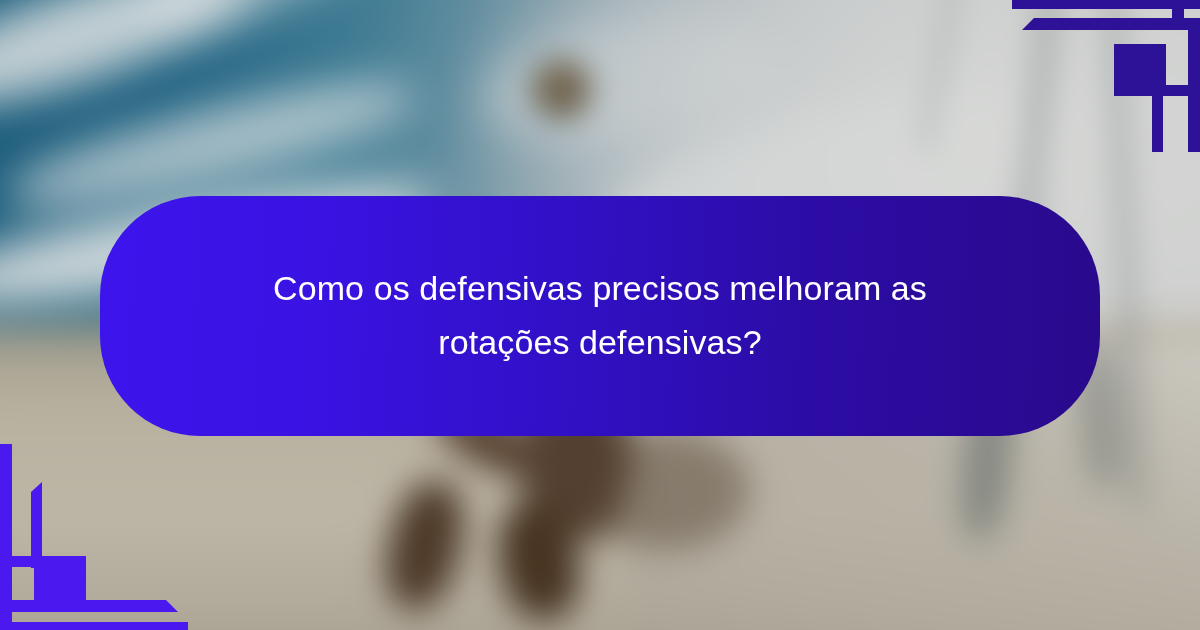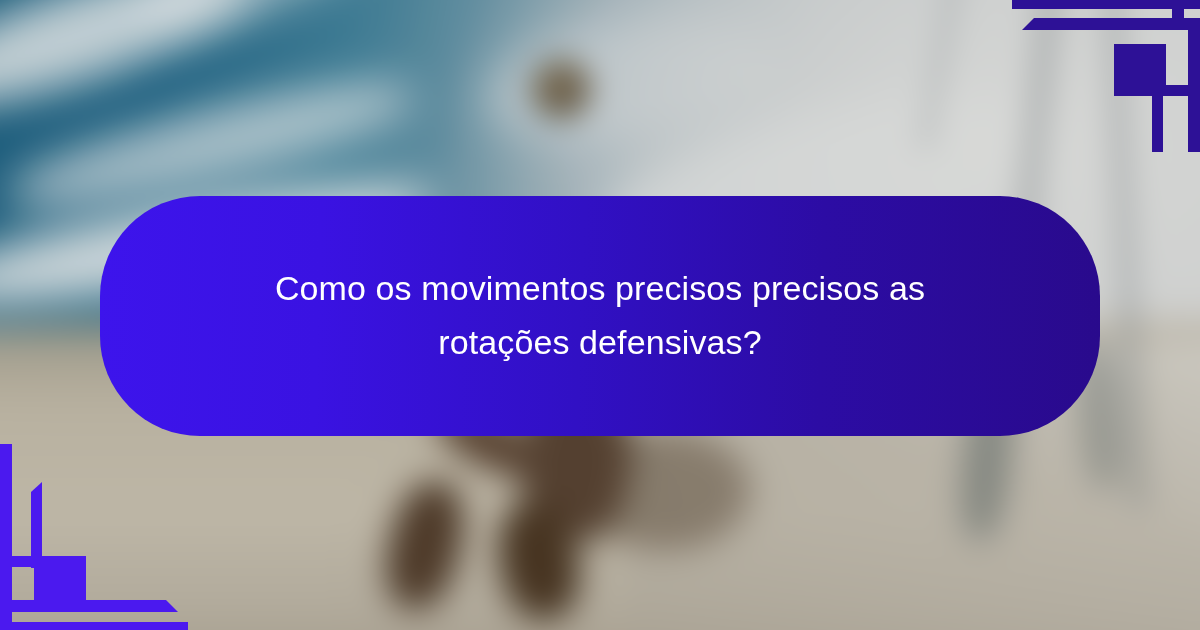--- a/index.html
+++ b/index.html
@@ -227,16 +227,16 @@
 
       <path d="M34 122 h52 v52 h-52 z M45 133 h30 v30 h-30 z"></path>
 
       <polygon points="31,58 42,48 42,134 31,134"></polygon>
 
       <rect x="0" y="122" width="44" height="11"></rect>
     </g>
   </svg>
 
   <div class="card">
-    <div class="card-title">Como os movimentos precisos precisos as rotações defensivas?</div>
+    <div class="card-title">Como os defensivas precisos melhoram as rotações defensivas?</div>
   </div>
 
 </div>
 
 </body></html>

